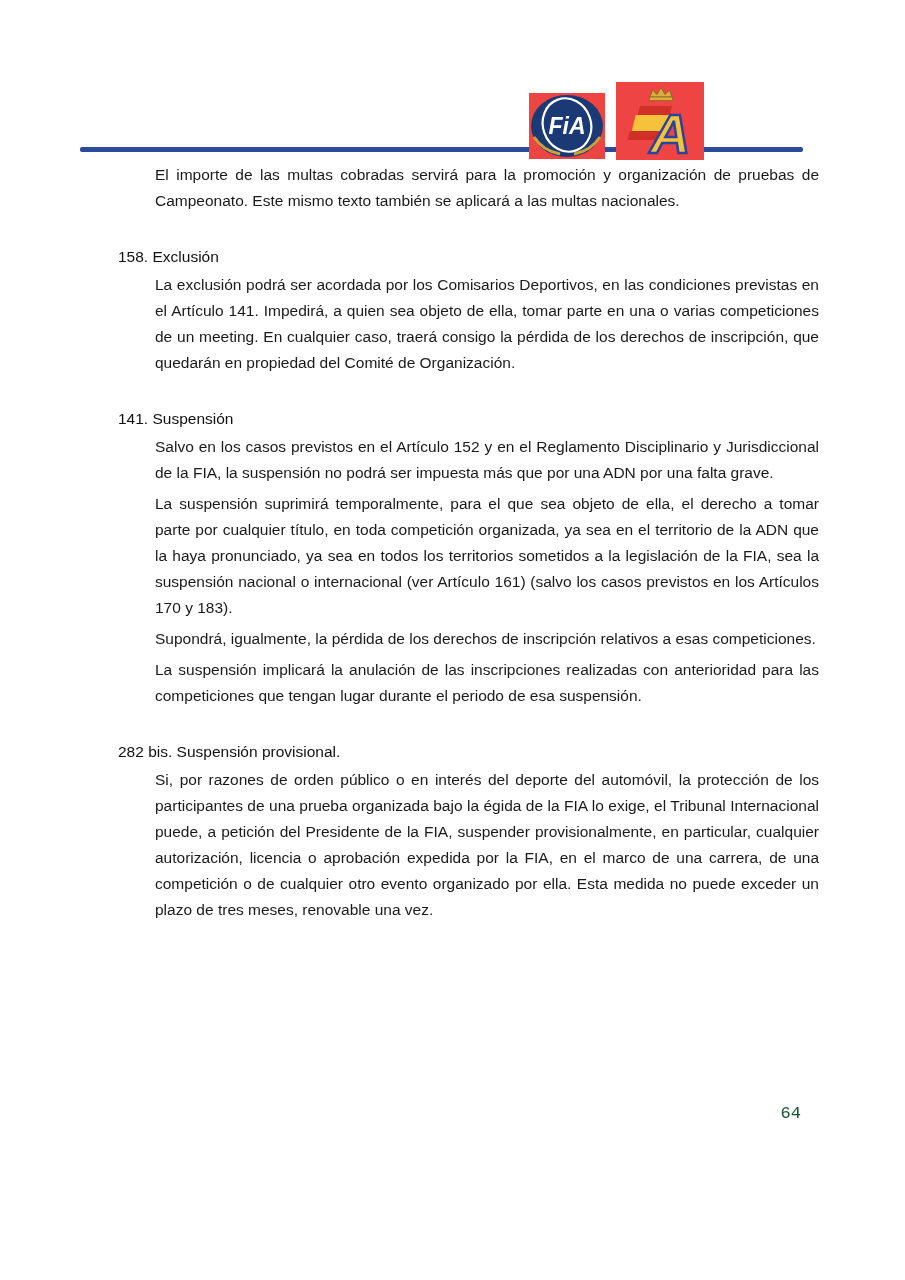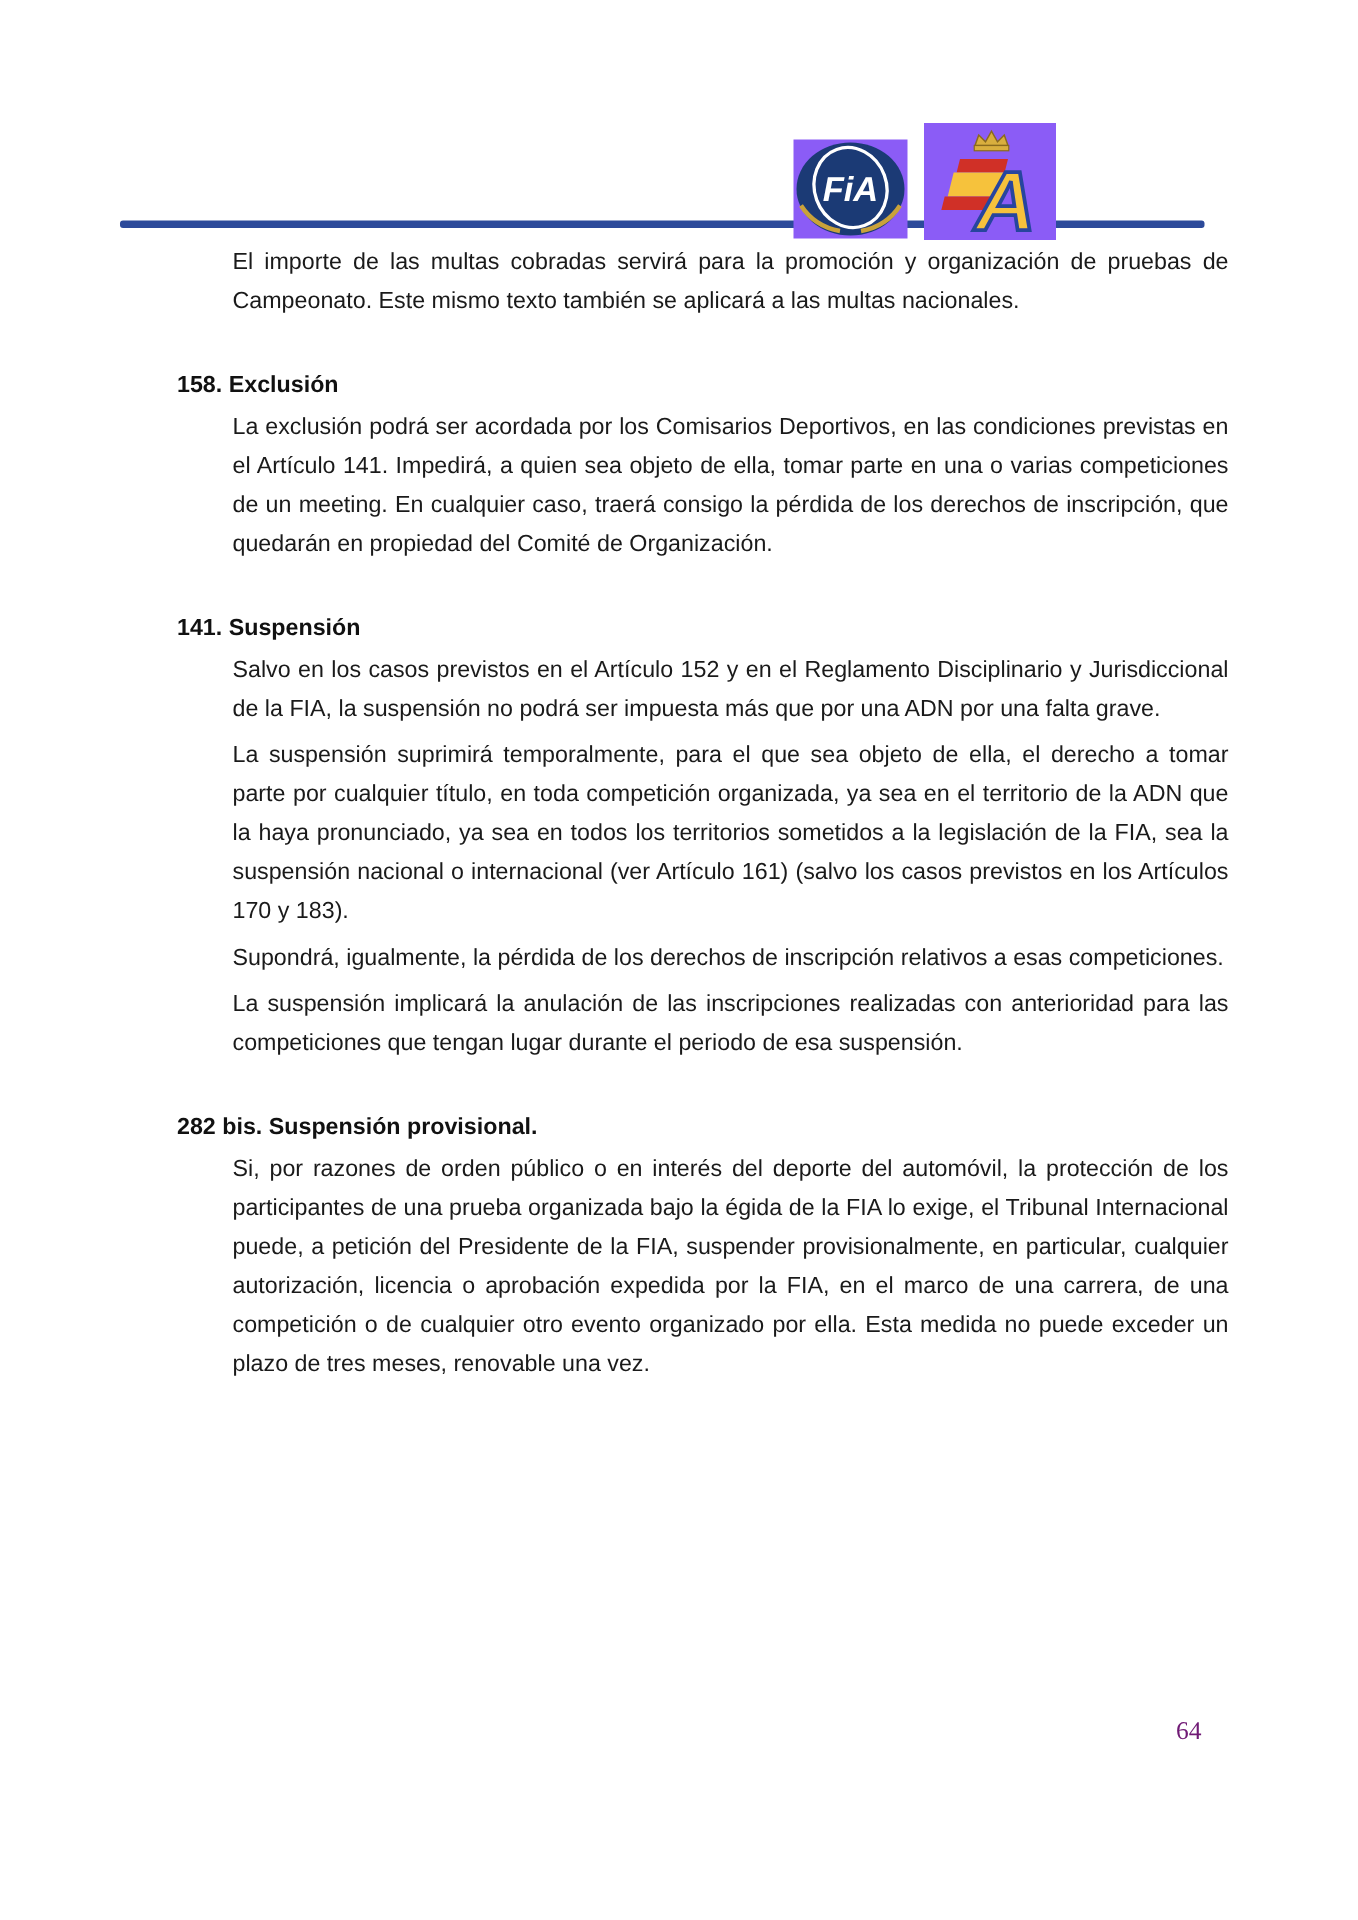--- a/index.html
+++ b/index.html
@@ -15,49 +15,49 @@
     background: #ffffff;
     overflow: hidden;
   }
   .header-rule {
     position: absolute;
     left: 80px; top: 147px;
     width: 723px; height: 5px;
     background: #2c4a9a;
     border-radius: 2px;
   }
-  .logo { position: absolute; background: #8b5cf6; }
+  .logo { position: absolute; background: #ef4444; }
   .logo-fia  { left: 529px; top: 93px;  width: 76px; height: 66px; }
   .logo-rfeda{ left: 616px; top: 82px;  width: 88px; height: 78px; }
   .content {
     position: absolute;
     left: 155px; top: 162px;
     width: 664px;
     font-size: 15.5px;
     line-height: 26px;
     color: #1a1a1a;
     text-align: justify;
   }
   .content p { margin: 0 0 5px 0; }
   .content section { margin-top: 30px; }
   .content h2 {
     font-size: 15.5px;
     line-height: 26px;
-    font-weight: bold;
+    font-weight: normal;
     color: #111111;
     margin: 0 0 2px -37px;
     text-align: left;
   }
   .page-number {
     position: absolute;
-    top: 1144px;
+    top: 1104px;
     right: 104px;
-    font-family: Liberation Serif, serif;
+    font-family: Liberation Mono, monospace;
     font-size: 17px;
-    color: #701a75;
+    color: #14532d;
   }
 </style>
 </head>
 <body>
 
 <div class="page">
 
   <div class="header-rule"></div>
 
   <div class="logo logo-fia">

